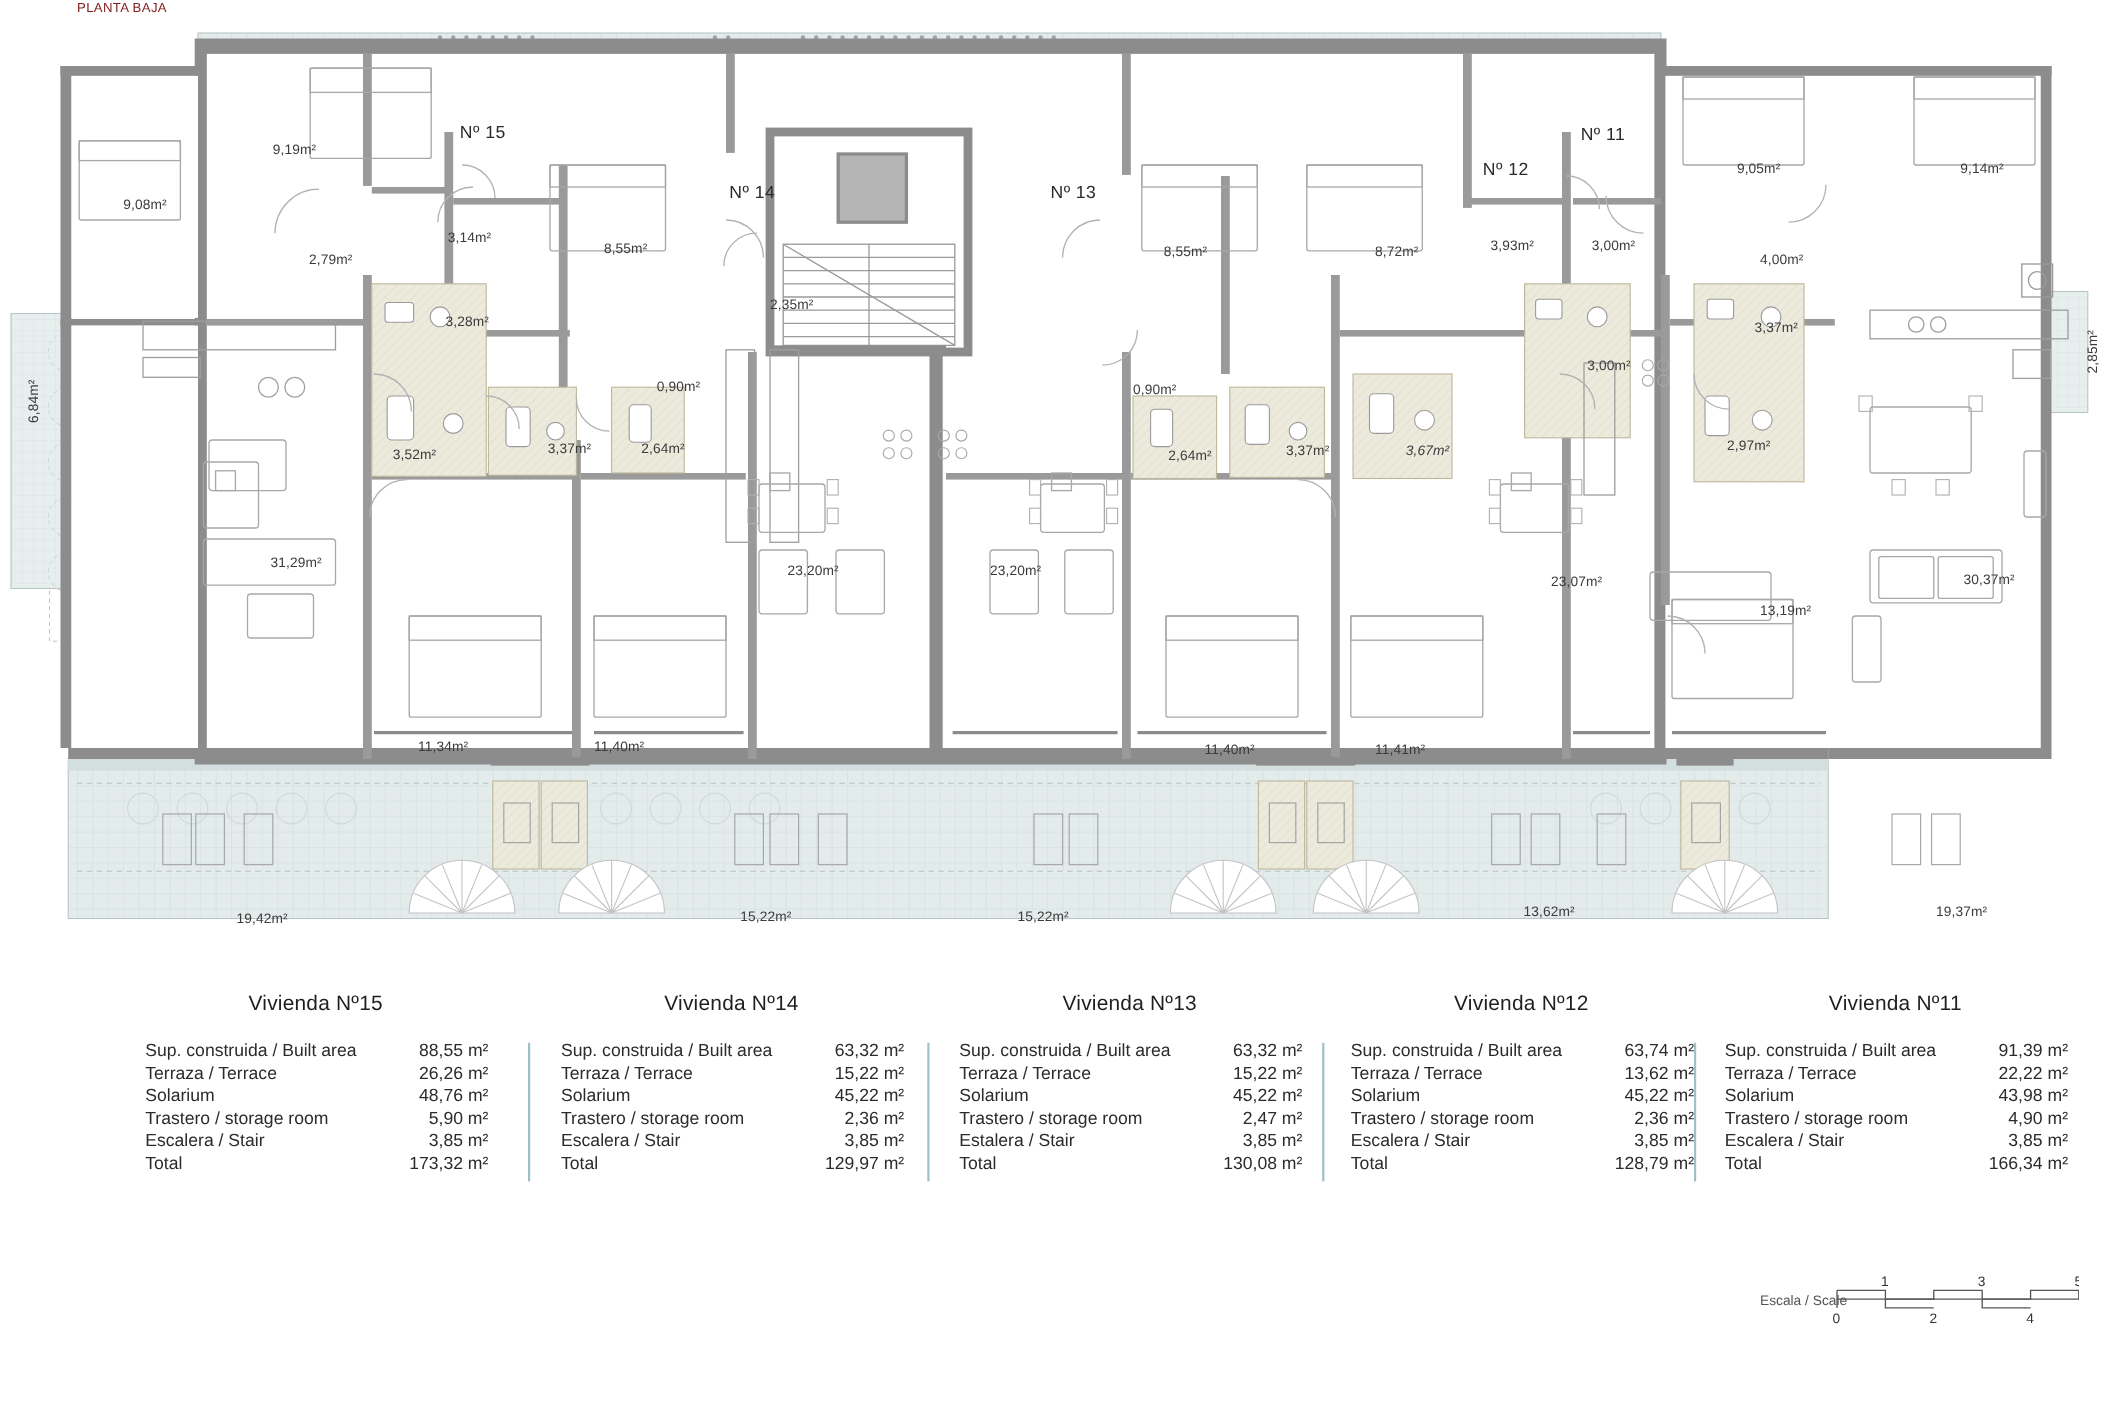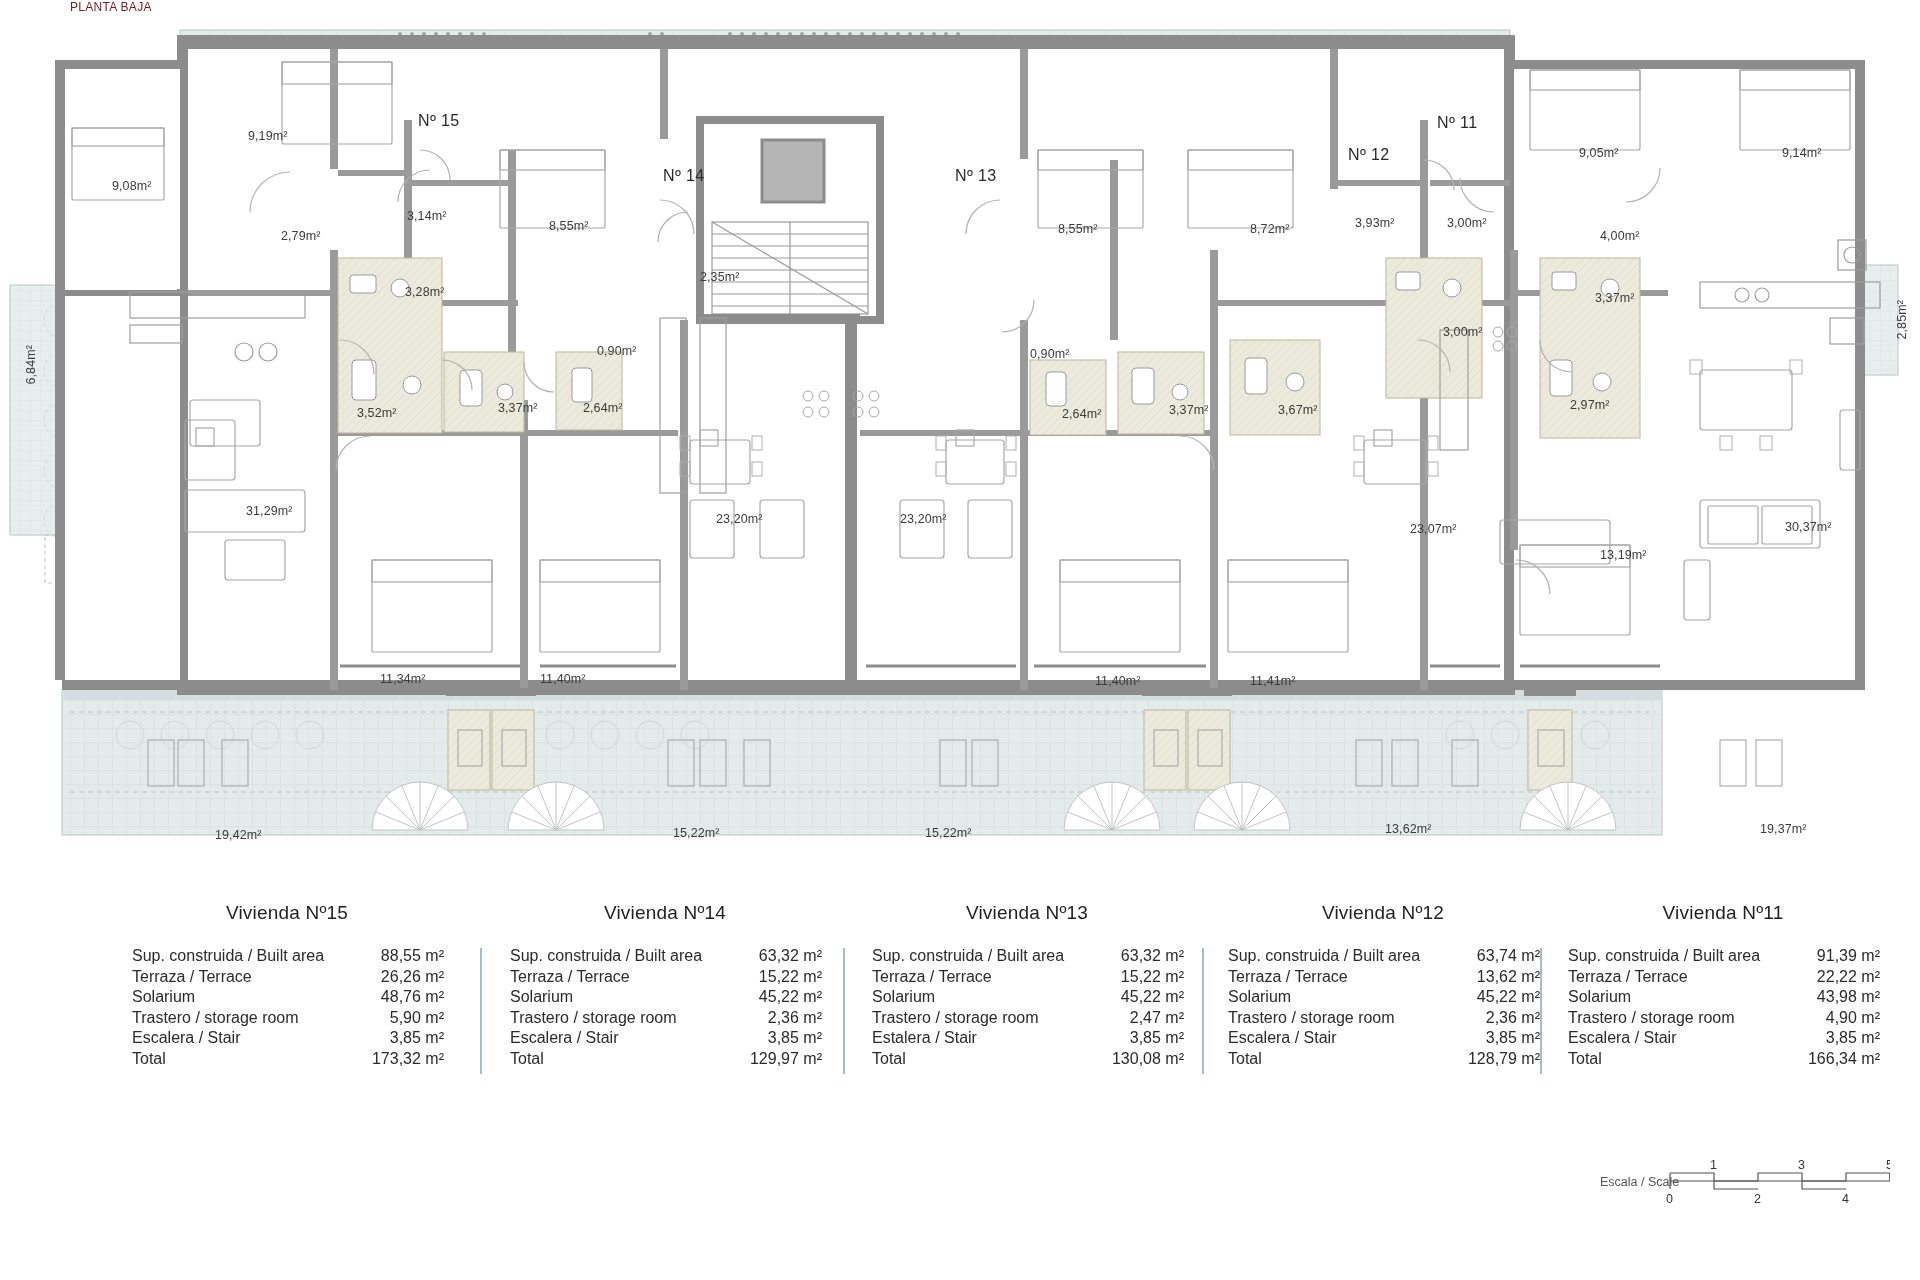--- a/index.html
+++ b/index.html
@@ -560,21 +560,21 @@
         <div class="rlabel" style="left: 215px; top: 828px;">19,42m²</div>
         <div class="rlabel" style="left: 673px; top: 826px;">15,22m²</div>
         <div class="rlabel" style="left: 925px; top: 826px;">15,22m²</div>
         <div class="rlabel" style="left: 1058px; top: 222px;">8,55m²</div>
         <div class="rlabel" style="left: 1250px; top: 222px;">8,72m²</div>
         <div class="rlabel" style="left: 1355px; top: 216px;">3,93m²</div>
         <div class="rlabel" style="left: 1447px; top: 216px;">3,00m²</div>
         <div class="rlabel" style="left: 1030px; top: 347px;">0,90m²</div>
         <div class="rlabel" style="left: 1062px; top: 407px;">2,64m²</div>
         <div class="rlabel" style="left: 1169px; top: 403px;">3,37m²</div>
-        <div class="rlabel" style="left: 1278px; top: 403px;">3,67m²</div>
+        <div class="rlabel" style="left: 1278px; top: 403px; font-style: italic;">3,67m²</div>
         <div class="rlabel" style="left: 1443px; top: 325px;">3,00m²</div>
         <div class="rlabel" style="left: 1595px; top: 291px;">3,37m²</div>
         <div class="rlabel" style="left: 1570px; top: 398px;">2,97m²</div>
         <div class="rlabel" style="left: 1600px; top: 229px;">4,00m²</div>
         <div class="rlabel" style="left: 1579px; top: 146px;">9,05m²</div>
         <div class="rlabel" style="left: 1782px; top: 146px;">9,14m²</div>
         <div class="rlabel vert" style="left: 1895px; top: 300px;">2,85m²</div>
         <div class="rlabel" style="left: 1410px; top: 522px;">23,07m²</div>
         <div class="rlabel" style="left: 1600px; top: 548px;">13,19m²</div>
         <div class="rlabel" style="left: 1785px; top: 520px;">30,37m²</div>

